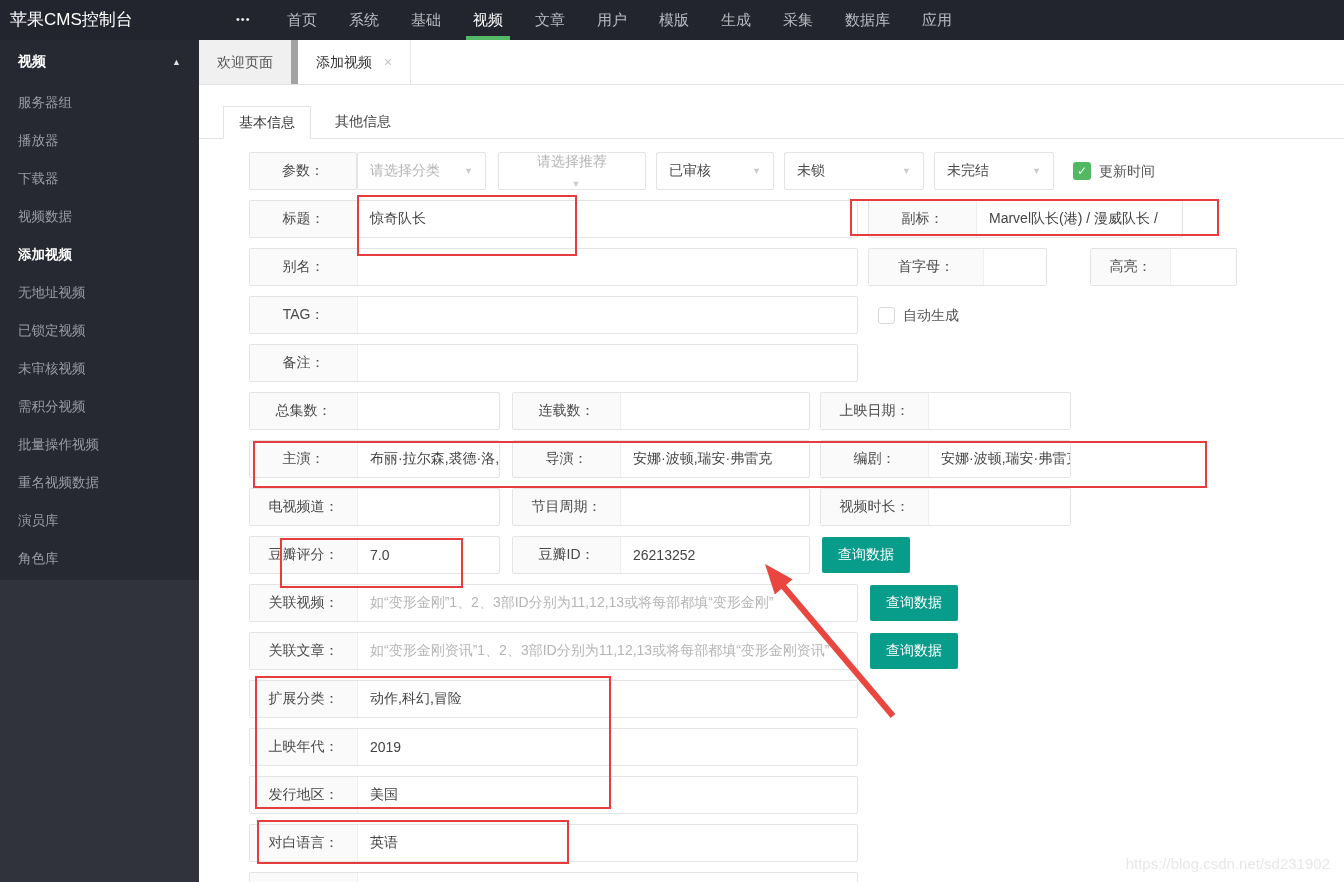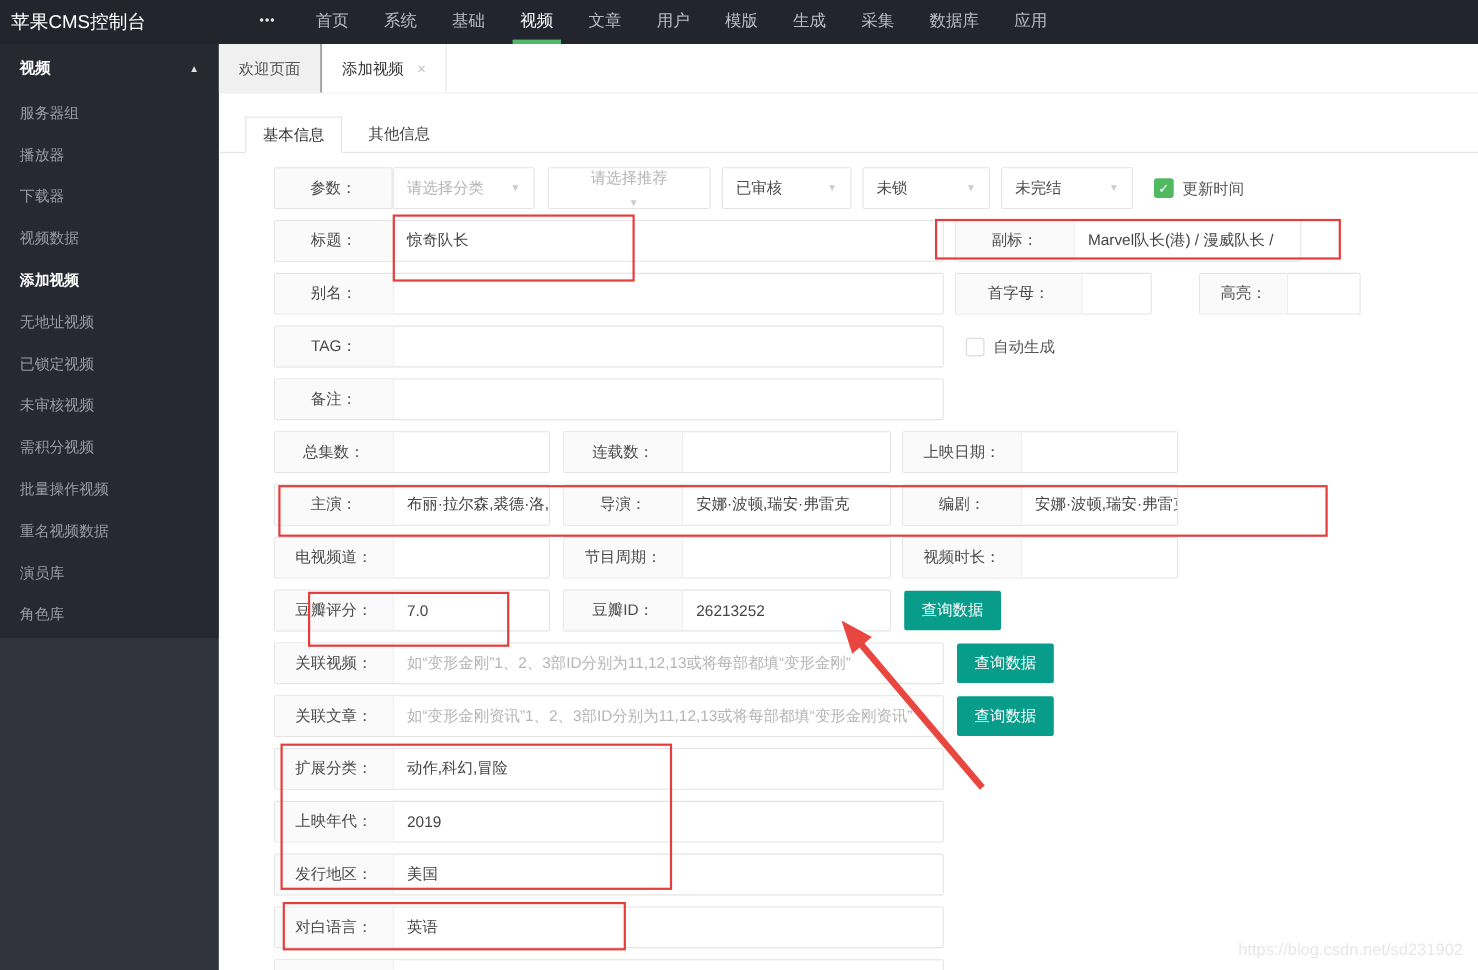--- a/index.html
+++ b/index.html
@@ -20,21 +20,21 @@
   .side-menu { background:#262832; padding-bottom:2px; }
   .side-head { height:44px; display:flex; align-items:center; justify-content:space-between; padding:0 18px; color:#fff; font-size:14px; font-weight:bold; cursor:pointer; }
   .side-head .tri { font-size:9px; color:#e0e0e0; }
   .side-menu ul { list-style:none; }
   .side-menu li { height:38px; line-height:38px; padding-left:18px; font-size:13.5px; color:#9a9da6; cursor:pointer; }
   .side-menu li.active { color:#fff; font-weight:bold; }
 
   
   .tabstrip { position:absolute; left:199px; top:40px; width:1145px; height:45px; background:#fff; border-bottom:1px solid #e4e4e4; display:flex; }
   .wtab { height:44px; line-height:44px; padding:0 18px; font-size:14px; color:#555; cursor:pointer; white-space:nowrap; }
-  .wtab.inactive { background:#f0f0f0; border-right:2px solid #a3a3a3; }
+  .wtab.inactive { background:#f0f0f0; border-right:7px solid #a3a3a3; }
   .wtab.active { background:#fff; border-right:1px solid #e8e8e8; color:#333; }
   .wtab .close { color:#c2c2c2; margin-left:12px; font-size:14px; cursor:pointer; }
 
   
   .content { position:absolute; left:199px; top:85px; width:1145px; height:797px; background:#fff; }
   .ctabs { display:flex; margin-top:21px; padding-left:24px; height:33px; border-bottom:1px solid #e3e3e3; }
   .ctab { font-size:14px; line-height:31px; cursor:pointer; }
   .ctab.active { border:1px solid #e3e3e3; border-bottom:1px solid #fff; margin-bottom:-1px; background:#fff; padding:0 15px; color:#333; }
   .ctab.plain { padding:0 24px; color:#444; }
 
@@ -138,21 +138,21 @@
             <span class="caret">▼</span>
         </div>
         <div class="dd ph ml12" style="width:148px;flex-direction:column;">
           <span>请选择推荐</span>
             <span class="caret">▼</span>
         </div>
         <div class="dd sel ml10" style="width:118px;">
           <span>已审核</span>
             <span class="caret">▼</span>
         </div>
-        <div class="dd sel ml10" style="width:116px;text-align:right;">
+        <div class="dd sel ml10" style="width:140px;text-align:right;">
           <span>未锁</span>
             <span class="caret">▼</span>
         </div>
         <div class="dd sel ml10" style="width:120px;">
           <span>未完结</span>
             <span class="caret">▼</span>
         </div>
         <div class="cb-on"><span>✓</span></div>
         <div class="cb-label">更新时间</div>
       </div>

